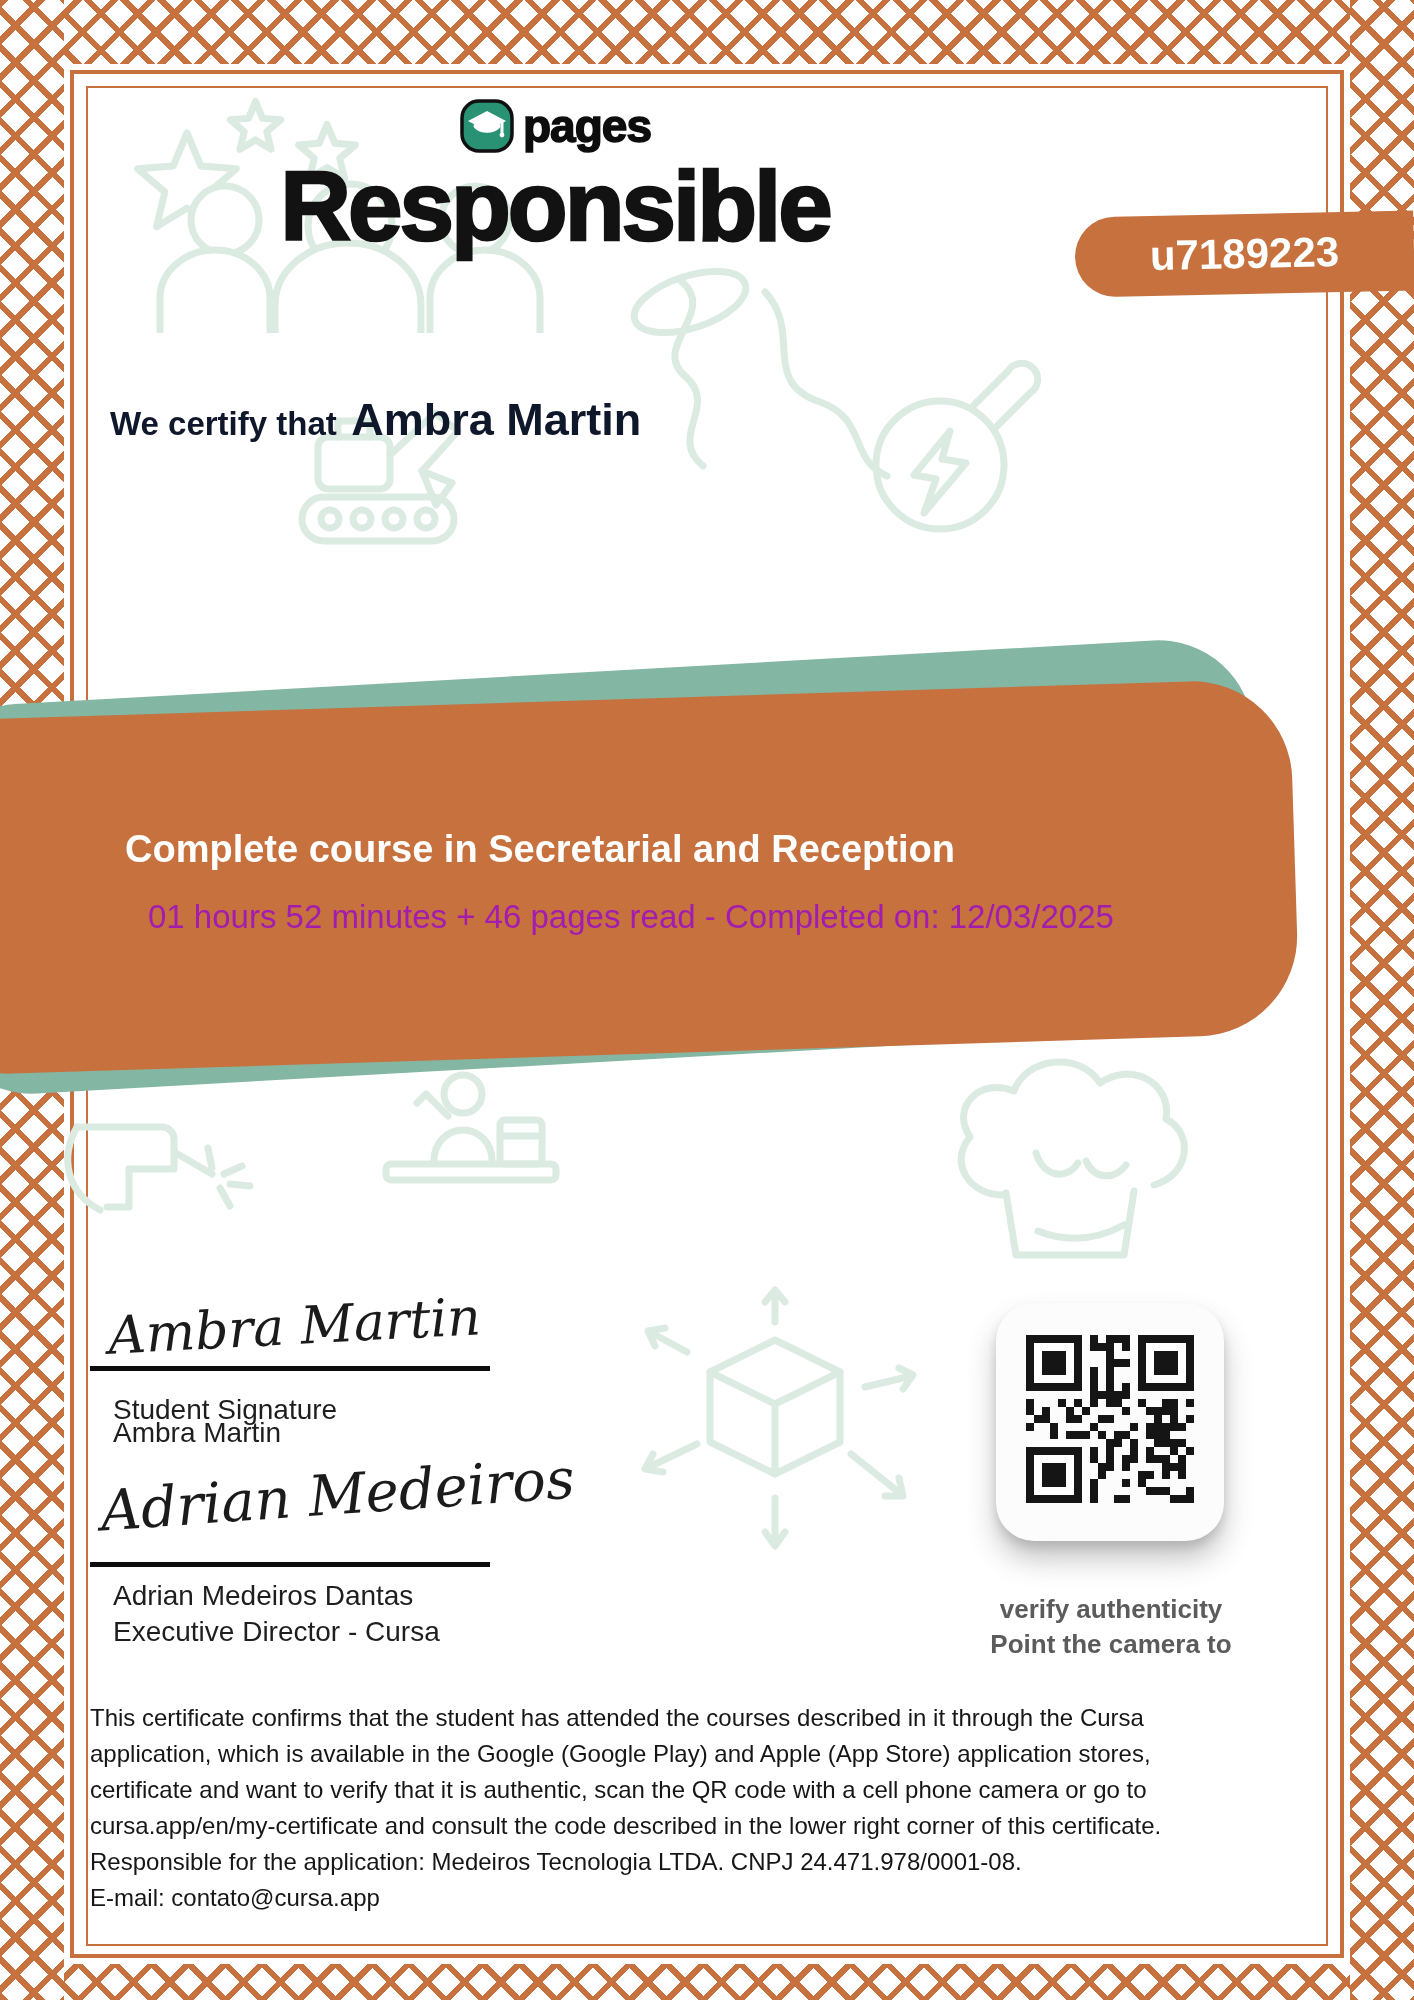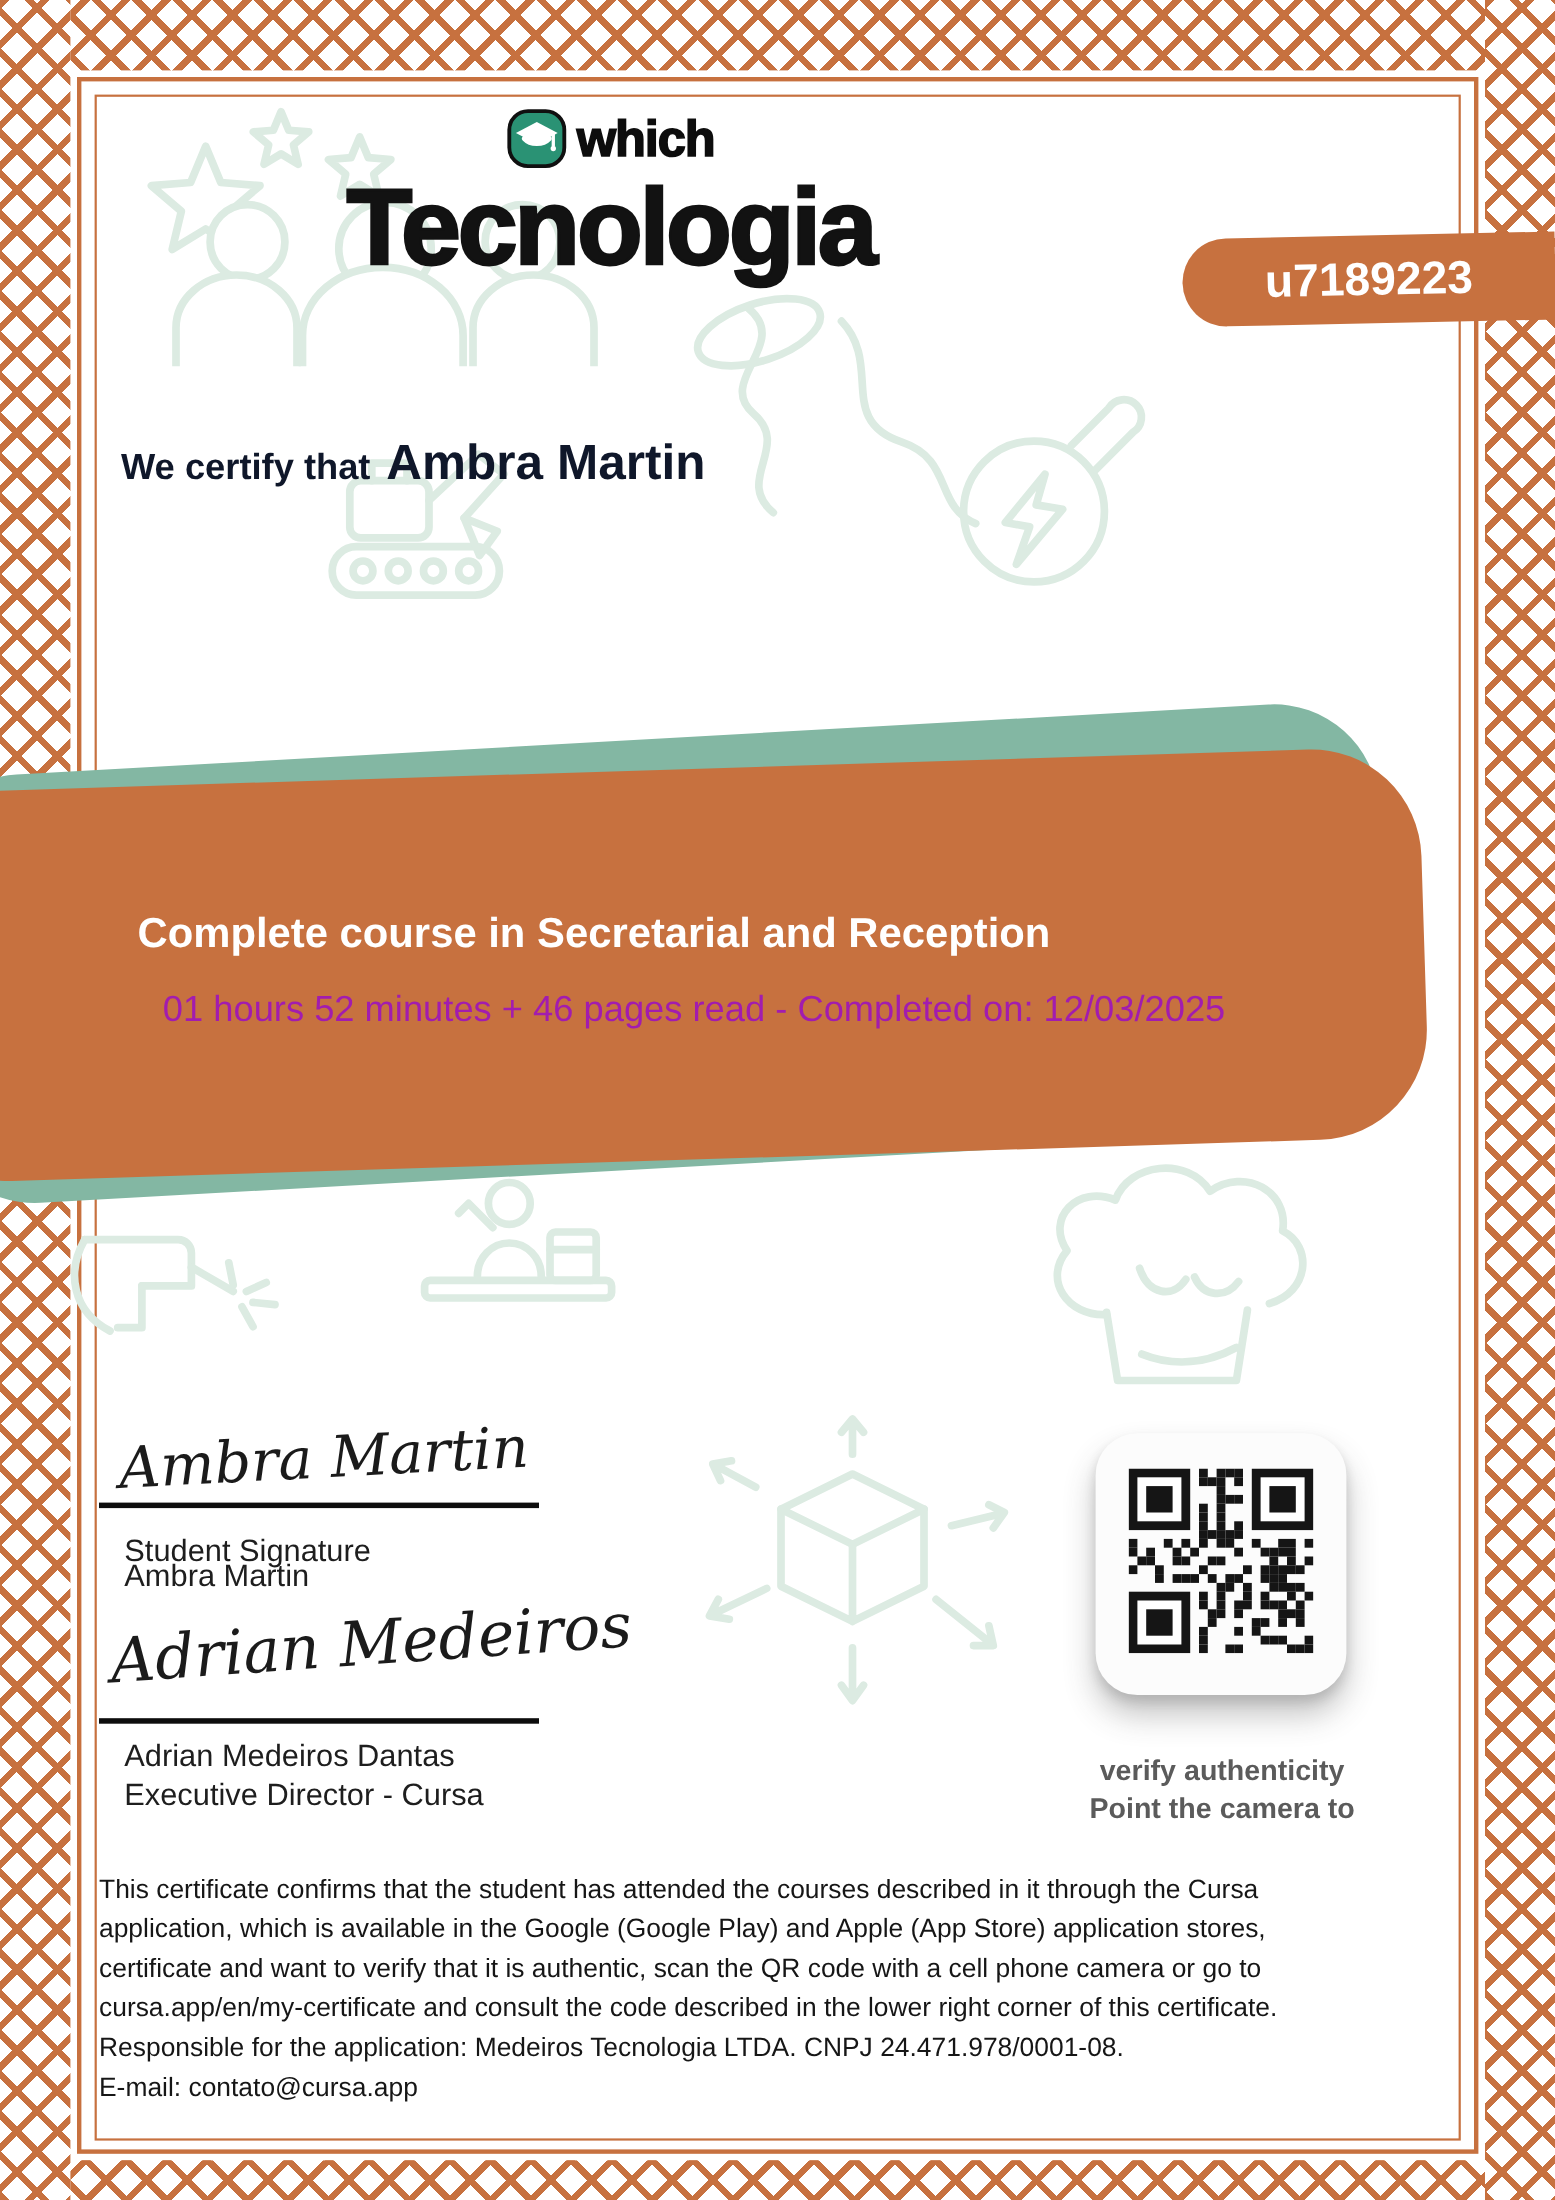--- a/index.html
+++ b/index.html
@@ -155,25 +155,25 @@
 
   <div class="logo-row">
     <span class="logo-inner">
       <svg width="56" height="56" viewBox="0 0 56 56">
         <rect x="3" y="3" width="50" height="50" rx="17" fill="#2a9274" stroke="#101010" stroke-width="3.5"></rect>
         <polygon points="28,13 47,23 28,33 9,23" fill="#ffffff"></polygon>
         <path d="M17 28 a13 9 0 0 0 22 0" fill="none" stroke="#ffffff" stroke-width="5" stroke-linecap="round"></path>
         <path d="M43 24 v10" stroke="#ffffff" stroke-width="3" stroke-linecap="round"></path>
         <circle cx="43" cy="37" r="2.4" fill="#ffffff"></circle>
       </svg>
-      <span class="brand">which</span>
+      <span class="brand">pages</span>
     </span>
   </div>
 
-  <div class="cert-title">Tecnologia</div>
+  <div class="cert-title">Responsible</div>
 
   <div class="code-badge">
     <span>u7189223</span>
   </div>
 
   <div class="certify">
     <div>
       <span class="prefix">We certify that</span>
       <span class="student">Ambra Martin</span>
     </div>

